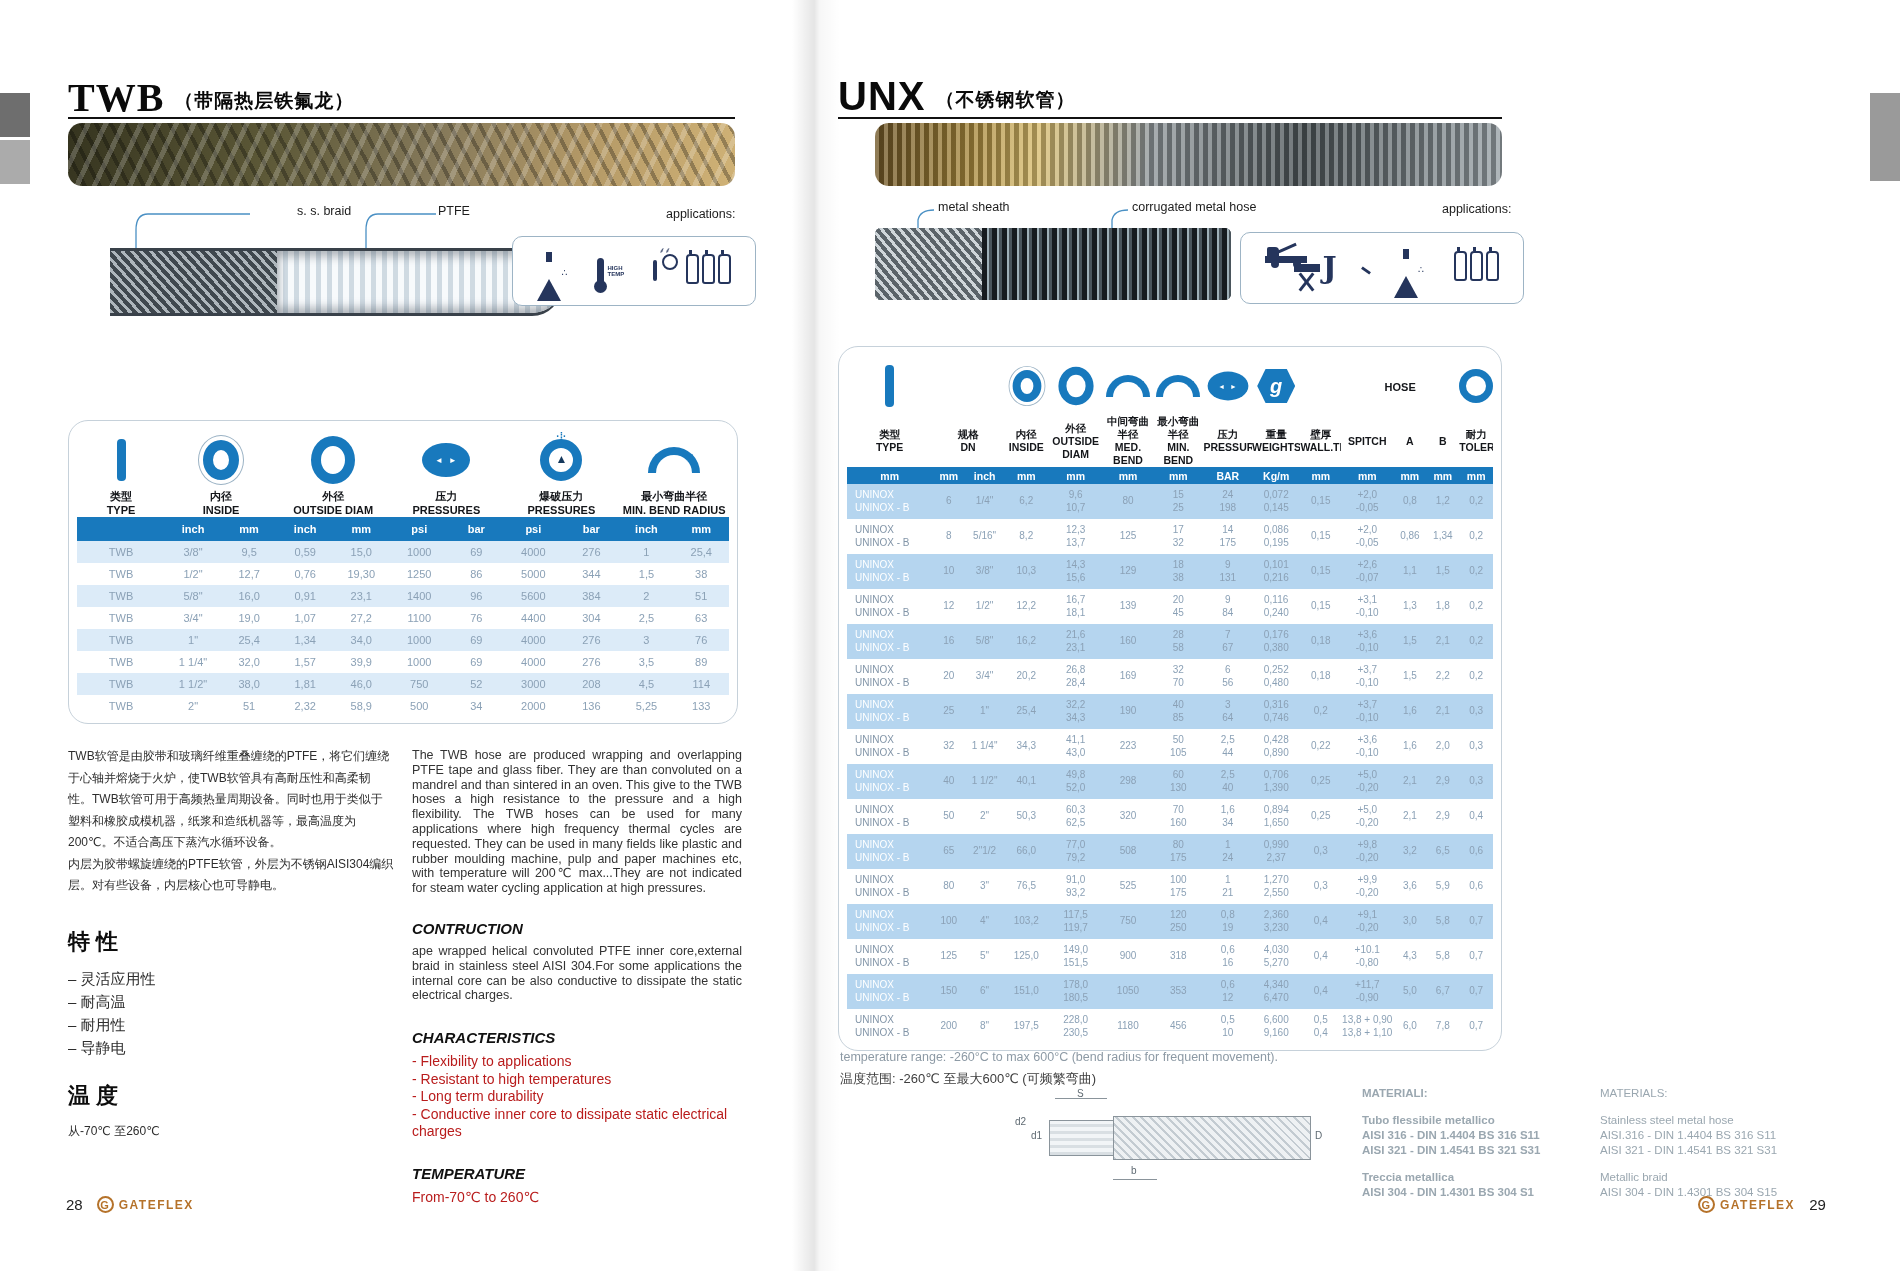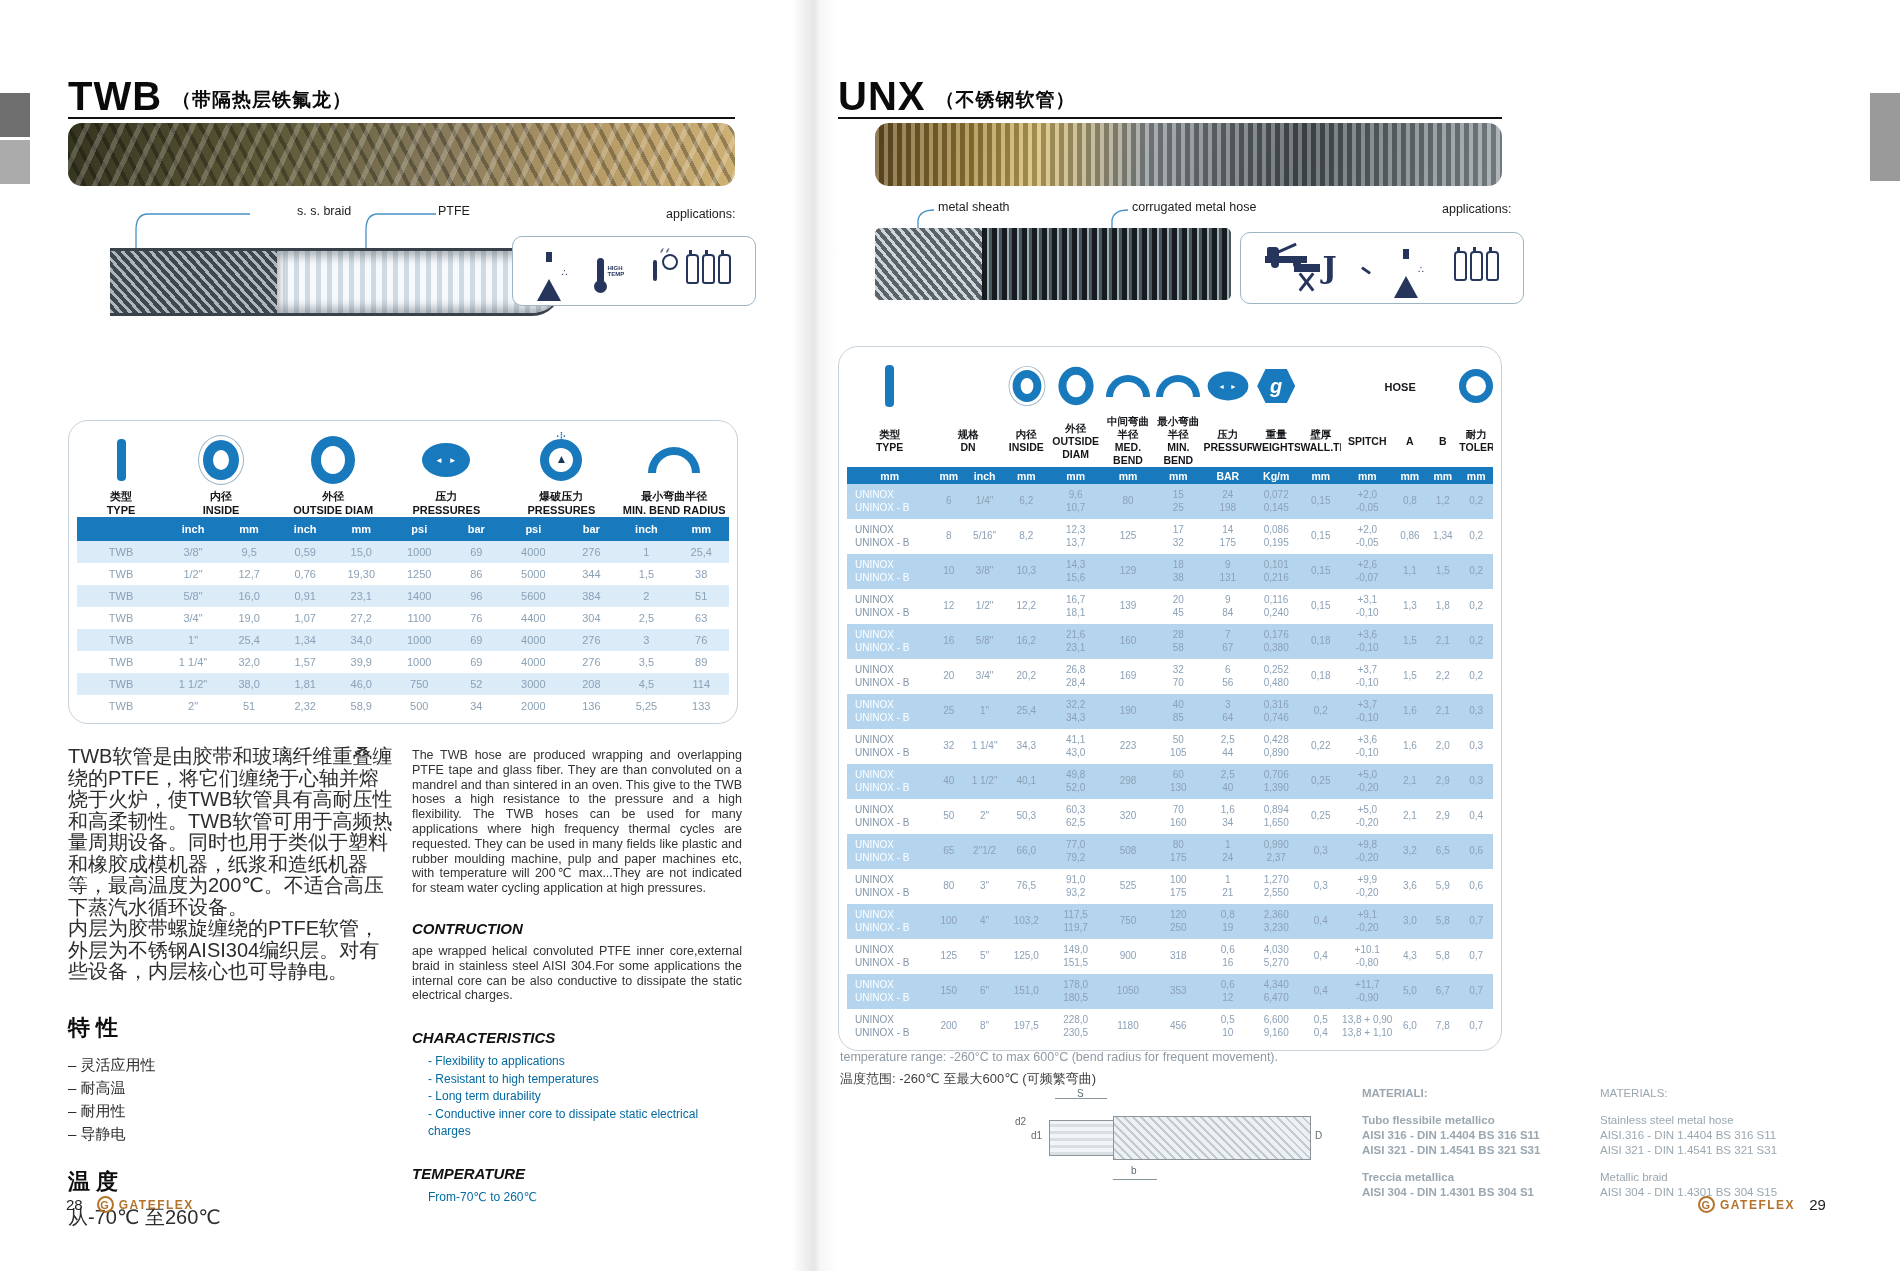--- a/index.html
+++ b/index.html
@@ -98,26 +98,26 @@
   .lift{position:relative;width:26px;height:28px;}
   .lift .top,.lift .bot{position:absolute;left:0;width:26px;height:4px;background:#25355c;}
   .lift .top{top:0;} .lift .bot{bottom:0;}
   .lift .x1,.lift .x2{position:absolute;left:11px;top:3px;width:3px;height:22px;background:#25355c;}
   .lift .x1{transform:rotate(38deg);} .lift .x2{transform:rotate(-38deg);}
   .hook{font-family:"DejaVu Serif","Liberation Serif",serif;font-weight:800;font-size:30px;line-height:26px;color:#25355c;}
   .tire{width:24px;height:24px;background:#25355c;border-radius:50%;position:relative;}
   .tire::after{content:"";position:absolute;right:-6px;bottom:-4px;width:10px;height:3px;background:#25355c;transform:rotate(35deg);}
 
   
-  .para-cn{font-size:20px;line-height:21.5px;color:#2d2d2d;}
+  .para-cn{font-size:12px;line-height:21.5px;color:#2d2d2d;}
   .h-cn{font-size:22px;font-weight:800;color:#0d0d0d;margin:0 0 10px 0;}
   .feat{font-size:15px;line-height:23px;color:#2d2d2d;}
   .para-en{font-size:12.5px;line-height:14.8px;color:#333;text-align:justify;}
   .h-en{font-size:15px;font-weight:800;font-style:italic;color:#111;margin:0 0 7px 0;}
-  .char{font-size:12px;line-height:17.5px;color:#0369a1;margin-left:16px;}
+  .char{font-size:14px;line-height:17.5px;color:#b91c1c;}
 
   
   .pgnum{font-size:15px;color:#222;}
   .logo{display:inline-flex;align-items:center;gap:5px;color:#b5722a;font-weight:800;font-size:12px;letter-spacing:1.5px;}
   .logo .g{width:17px;height:17px;border-radius:50%;border:2px solid #b5722a;display:inline-flex;align-items:center;justify-content:center;font-size:11px;box-sizing:border-box;}
 
   
   .note-en{font-size:12.5px;color:#8d9aa5;}
   .note-cn{font-size:13px;color:#3d3d3d;}
   .mat{font-size:11.5px;line-height:15px;color:#9aa7b0;}
@@ -134,21 +134,21 @@
 <body>
 
 <div id="canvas">
 
   <div class="abs tab" style="left:0;top:93px;width:30px;height:44px;background:#6e6e6e;"></div>
   <div class="abs tab" style="left:0;top:140px;width:30px;height:44px;background:#ababab;"></div>
   <div class="abs tab" style="left:1870px;top:93px;width:30px;height:88px;background:#9a9a9a;"></div>
   <div class="abs fold" style="left:792px;top:0;width:48px;height:1271px;"></div>
 
   <div>
-    <div class="abs title" style="left:68px;top:74px;">
+    <div class="abs title" style="left:68px;top:74px;font-family:Liberation Serif, serif;">
       <span>TWB</span><span class="cn">（带隔热层铁氟龙）</span>
     </div>
     <div class="abs rule" style="left:68px;top:117px;width:667px;"></div>
 
     <div class="abs banner banner-l" style="left:68px;top:123px;width:667px;height:63px;"></div>
 
     <div class="abs lbl" style="left:252px;top:204px;margin-left:45px;">s. s. braid</div>
     <div class="abs lbl" style="left:438px;top:204px;">PTFE</div>
     <div class="abs lbl" style="left:666px;top:207px;">applications:</div>
     <svg class="abs" style="left:100px;top:210px;" width="460" height="50">

